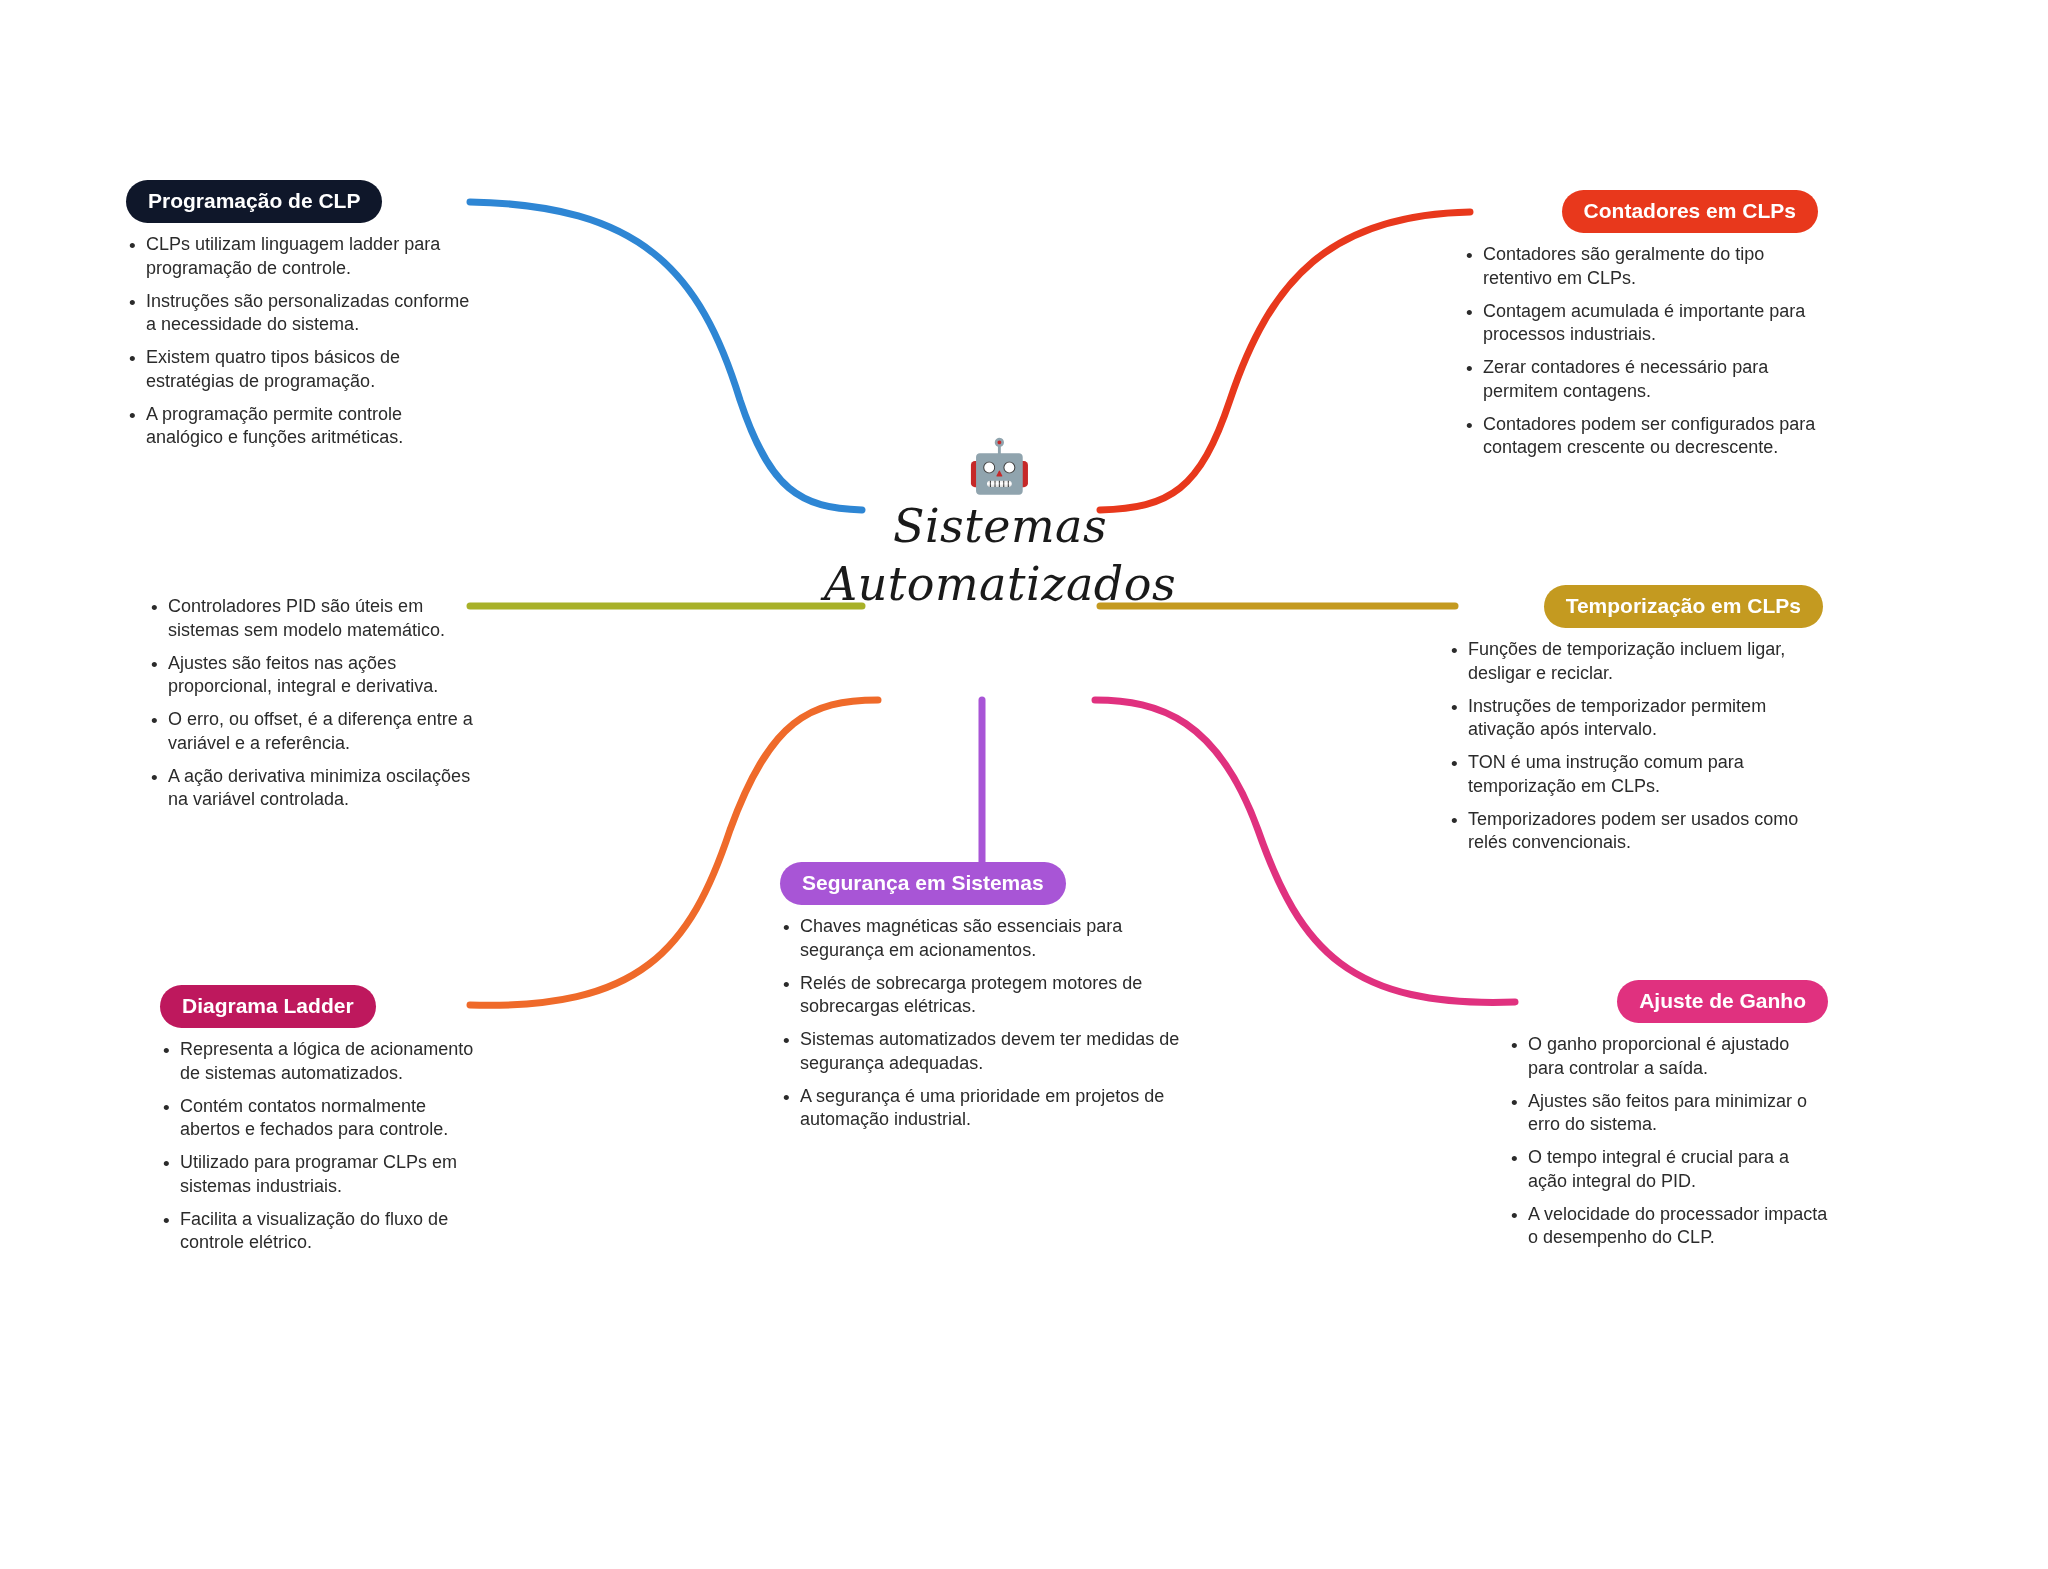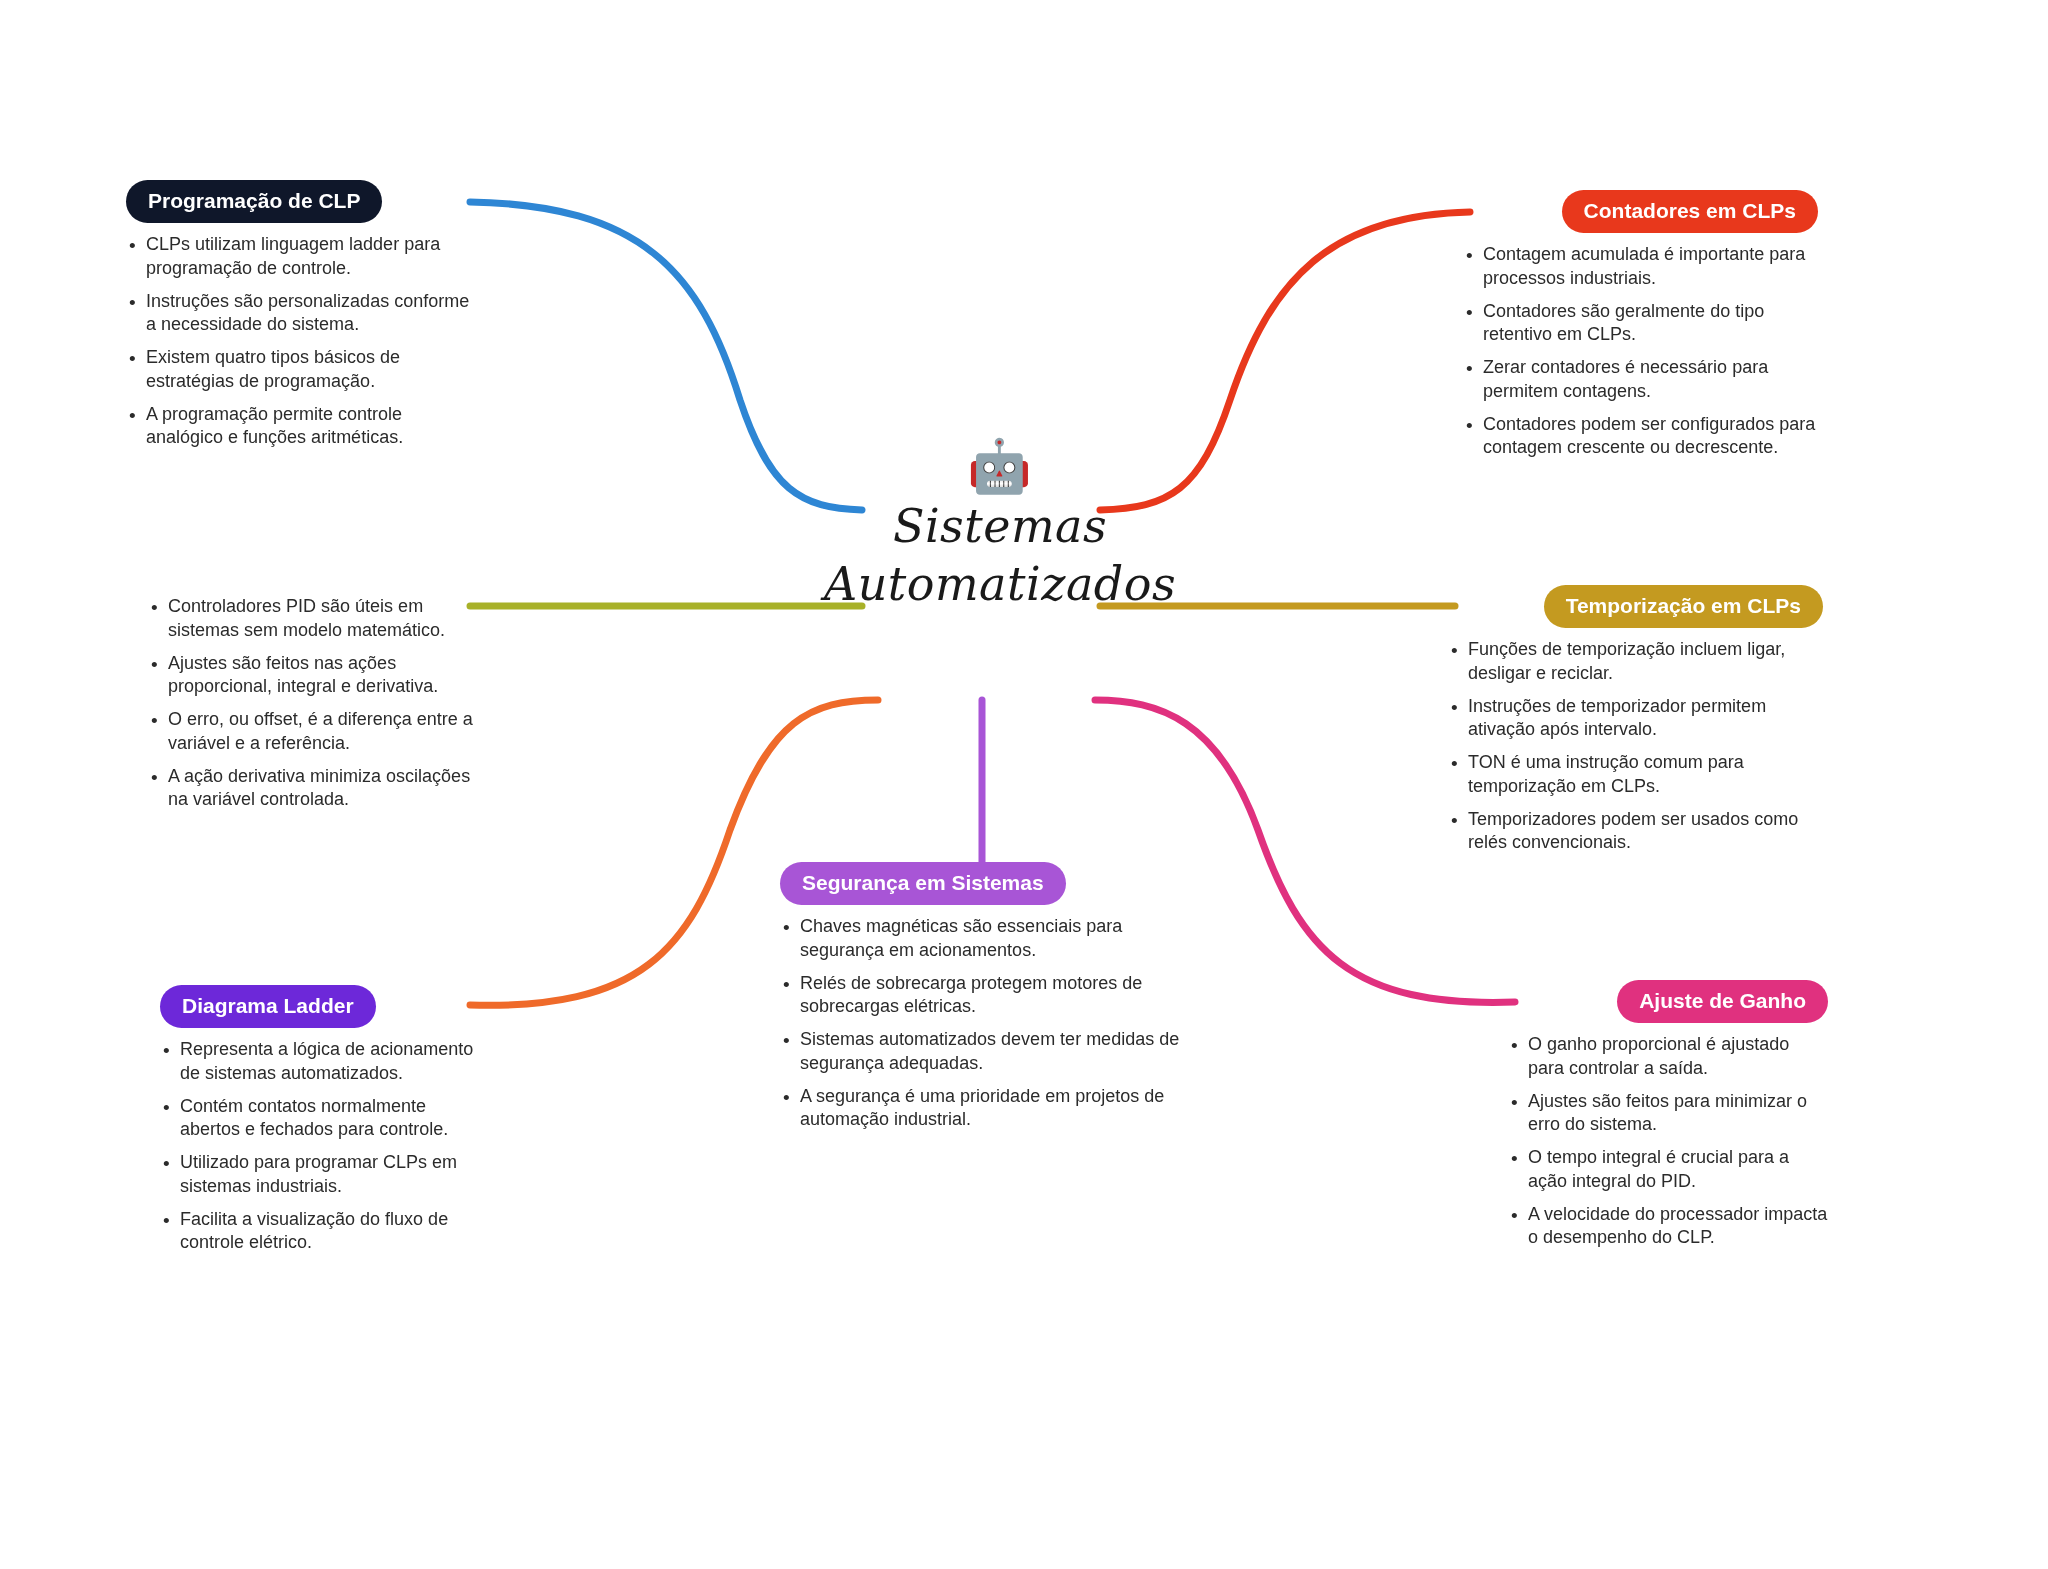--- a/index.html
+++ b/index.html
@@ -139,21 +139,21 @@
     <ul>
       <li>Controladores PID são úteis em sistemas sem modelo matemático.</li>
       <li>Ajustes são feitos nas ações proporcional, integral e derivativa.</li>
       <li>O erro, ou offset, é a diferença entre a variável e a referência.</li>
       <li>A ação derivativa minimiza oscilações na variável controlada.</li>
     </ul>
   </div>
 
   <div class="branch left" id="b-ladder">
     <div class="branch-pill-wrap">
-      <span class="branch-pill" style="background:#6d28d9">Diagrama Ladder</span>
+      <span class="branch-pill" style="background:#be185d">Diagrama Ladder</span>
     </div>
     <ul>
       <li>Representa a lógica de acionamento de sistemas automatizados.</li>
       <li>Contém contatos normalmente abertos e fechados para controle.</li>
       <li>Utilizado para programar CLPs em sistemas industriais.</li>
       <li>Facilita a visualização do fluxo de controle elétrico.</li>
     </ul>
   </div>
 
   <div class="branch left" id="b-seg">
@@ -166,22 +166,22 @@
       <li>Sistemas automatizados devem ter medidas de segurança adequadas.</li>
       <li>A segurança é uma prioridade em projetos de automação industrial.</li>
     </ul>
   </div>
 
   <div class="branch right" id="b-cont">
     <div class="branch-pill-wrap">
       <span class="branch-pill" style="background:#e8381c">Contadores em CLPs</span>
     </div>
     <ul>
+      <li>Contadores são geralmente do tipo retentivo em CLPs.</li>
       <li>Contagem acumulada é importante para processos industriais.</li>
-      <li>Contadores são geralmente do tipo retentivo em CLPs.</li>
       <li>Zerar contadores é necessário para permitem contagens.</li>
       <li>Contadores podem ser configurados para contagem crescente ou decrescente.</li>
     </ul>
   </div>
 
   <div class="branch right" id="b-temp">
     <div class="branch-pill-wrap">
       <span class="branch-pill" style="background:#c49a20">Temporização em CLPs</span>
     </div>
     <ul>

